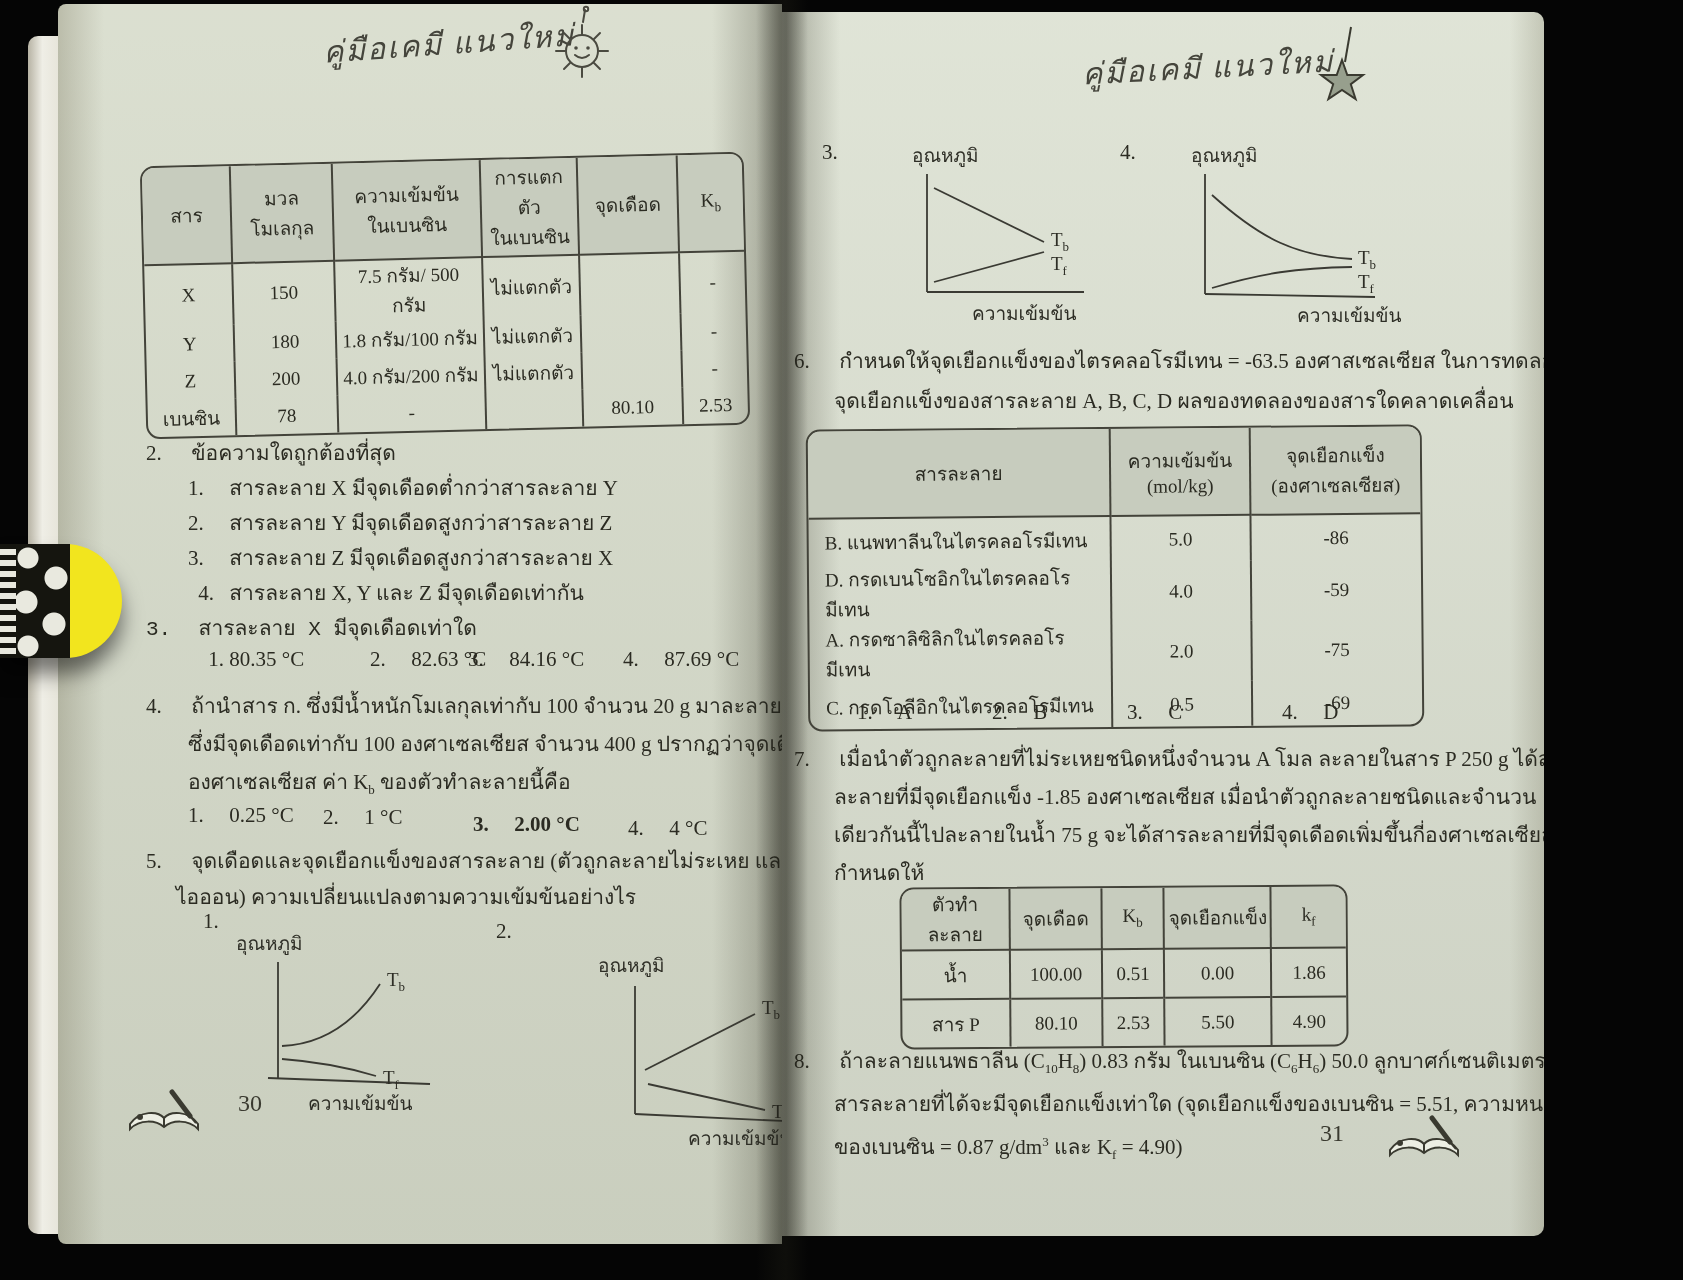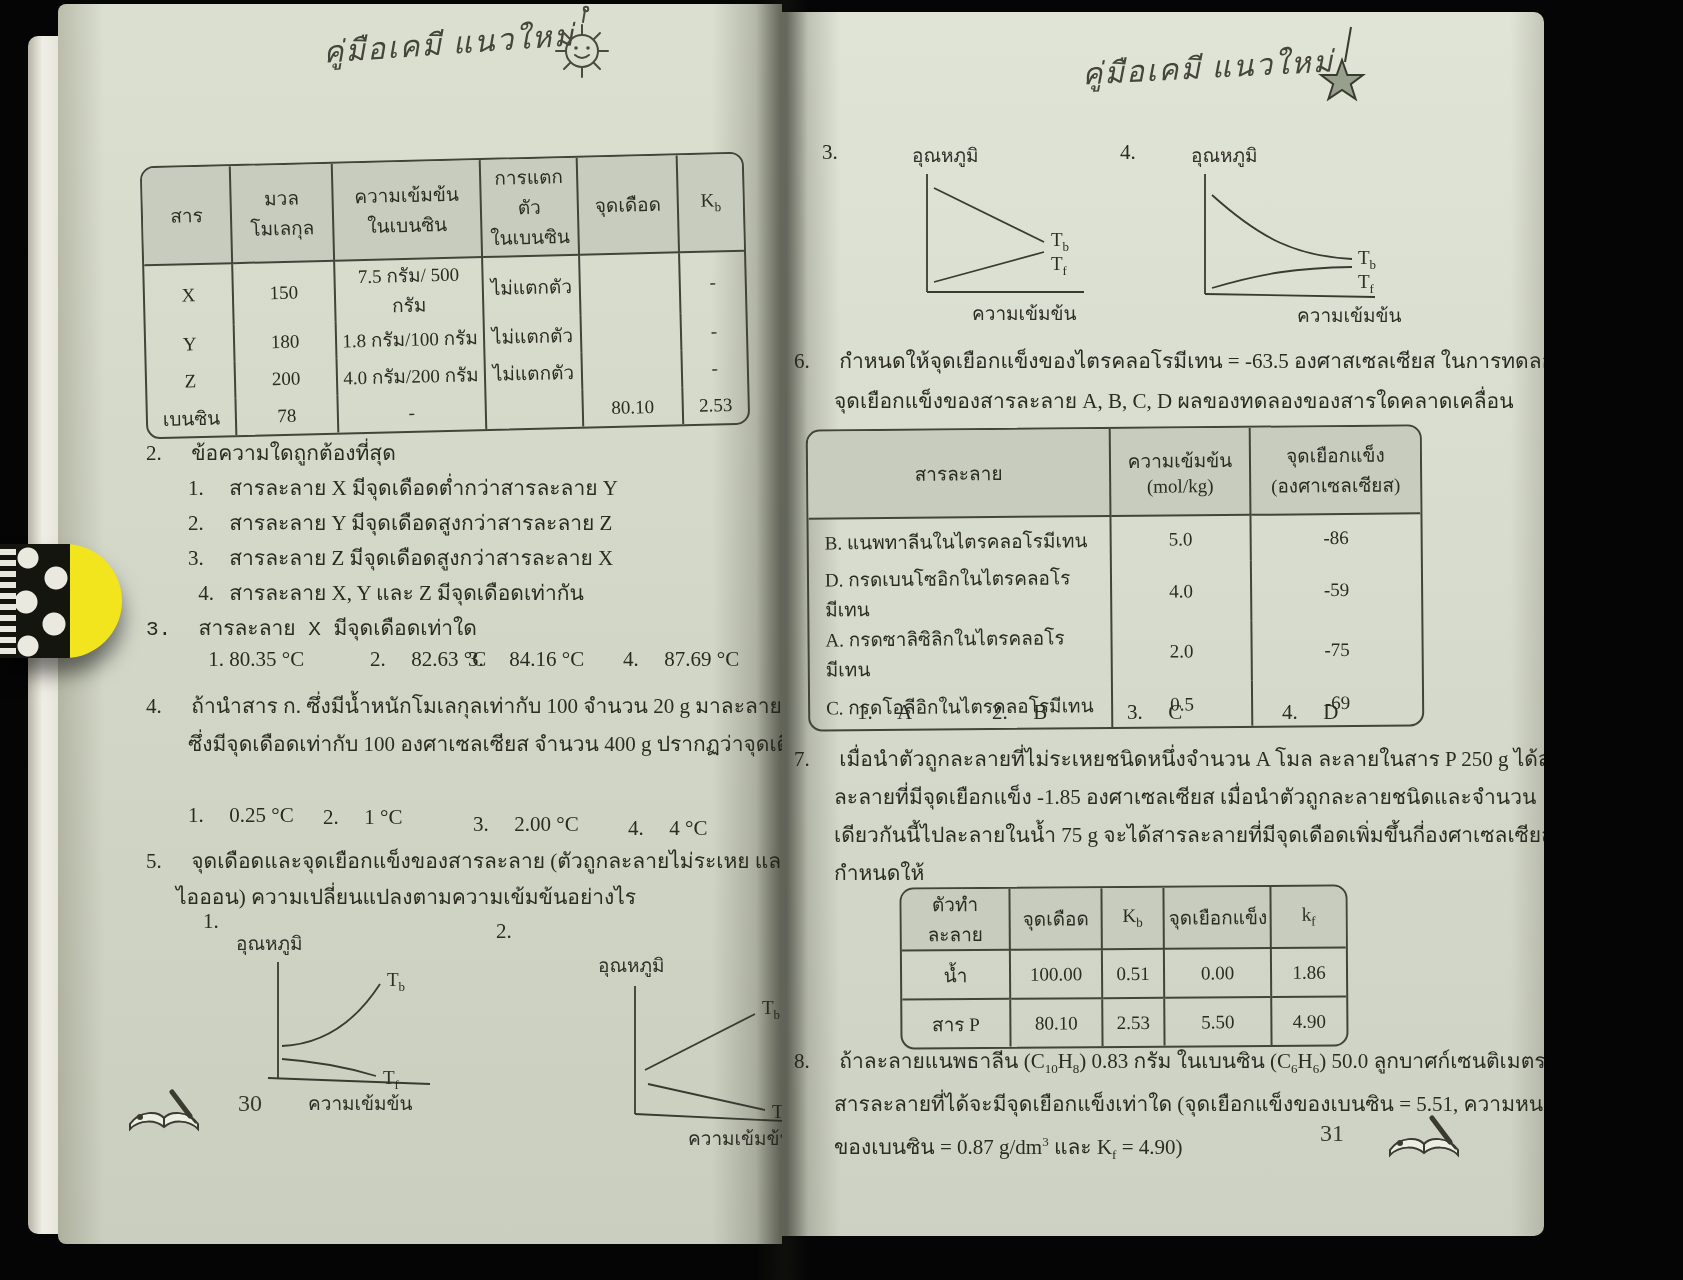--- a/index.html
+++ b/index.html
@@ -189,29 +189,32 @@
     <div class="tl" style="left:565px;top:643px;">
       <span class="cn">4.</span>
       <span class="cv">87.69 °C</span>
     </div>
 
     <div class="tl" style="left:88px;top:685px;">
       <span class="qn">4.</span>
       <span>ถ้านำสาร ก. ซึ่งมีน้ำหนักโมเลกุลเท่ากับ 100 จำนวน 20 g มาละลายในตัวทำละลาย</span>
     </div>
     <div class="tl" style="left:130px;top:723px;">ซึ่งมีจุดเดือดเท่ากับ 100 องศาเซลเซียส จำนวน 400 g ปรากฏว่าจุดเดือดเพิ่มขึ้นเป็น 10</div>
+    <div class="tl" style="left:130px;top:761px;">
+      <span>องศาเซลเซียส ค่า </span><span>K</span><sub>b</sub><span> ของตัวทำละลายนี้คือ</span>
+    </div>
     <div class="tl" style="left:130px;top:799px;">
       <span class="cn">1.</span>
       <span class="cv">0.25 °C</span>
     </div>
     <div class="tl" style="left:265px;top:801px;">
       <span class="cn">2.</span>
       <span class="cv">1 °C</span>
     </div>
-    <div class="tl" style="left:415px;top:808px;">
+    <div class="tl" style="left:415px;top:808px;font-weight:bold;">
       <span class="cn">3.</span>
       <span class="cv">2.00 °C</span>
     </div>
     <div class="tl" style="left:570px;top:812px;">
       <span class="cn">4.</span>
       <span class="cv">4 °C</span>
     </div>
 
     <div class="tl" style="left:88px;top:840px;">
       <span class="qn">5.</span>

